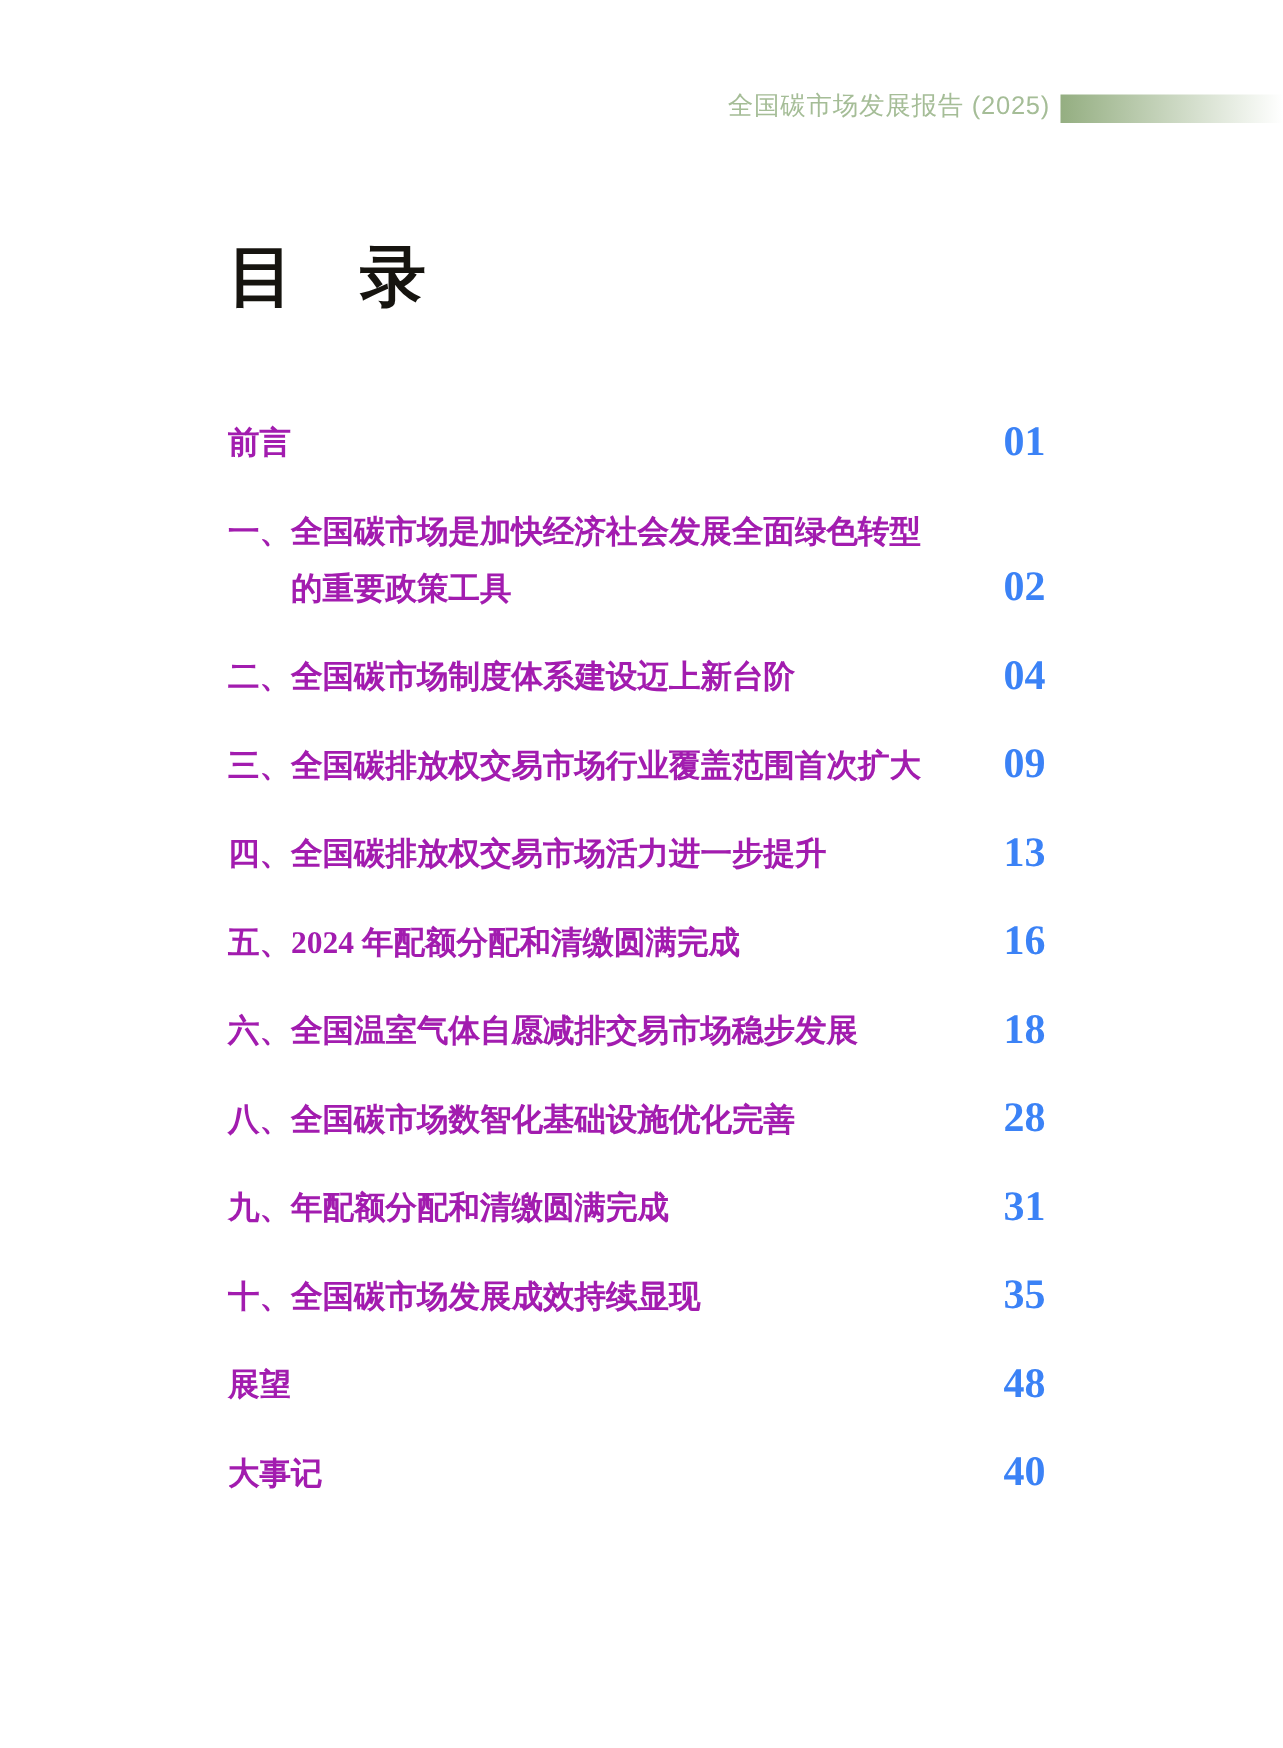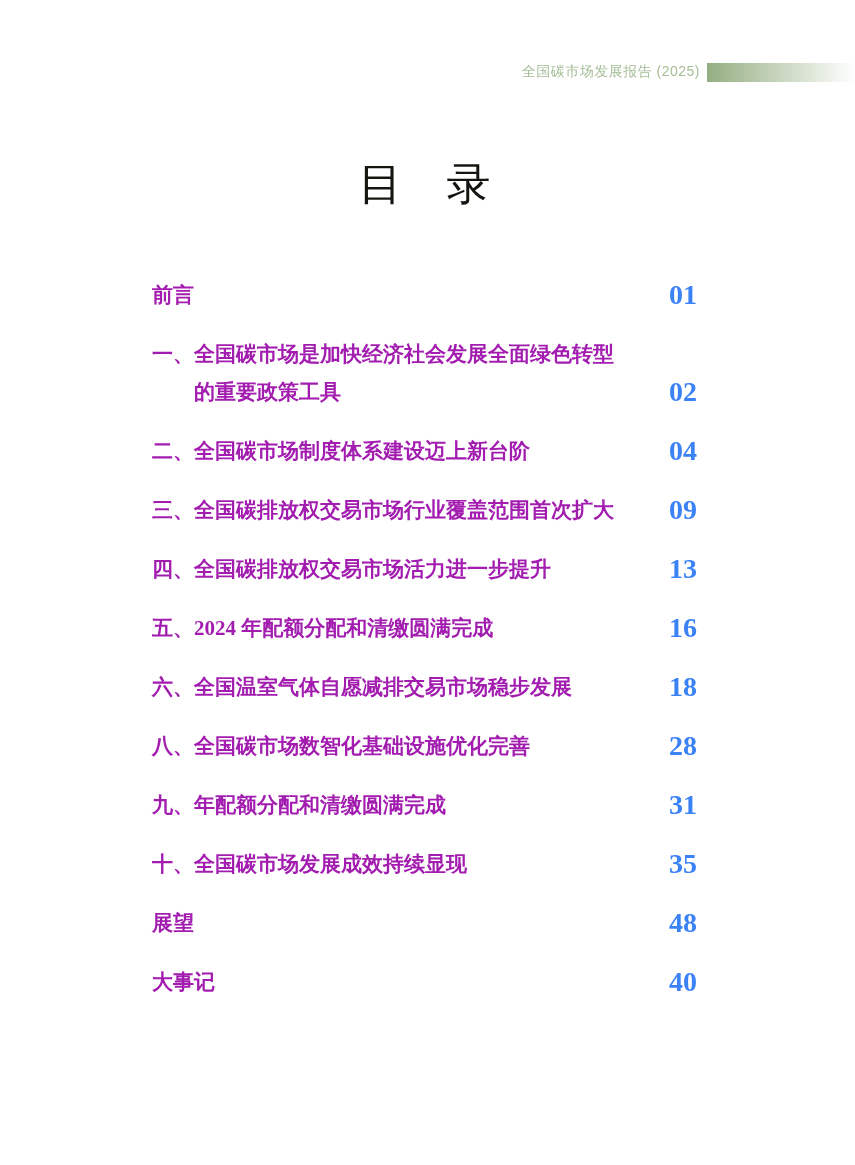--- a/index.html
+++ b/index.html
@@ -13,38 +13,38 @@
     position: relative;
     overflow: hidden;
     font-family: "Liberation Serif", "DejaVu Serif", serif;
     color: #1c1a19;
   }
   .header-title {
     position: absolute;
     top: 61px;
     right: 155px;
     font-family: "Liberation Sans", "DejaVu Sans", sans-serif;
-    font-size: 14px;
+    font-size: 17px;
     line-height: 20px;
     letter-spacing: 0.5px;
   }
   .header-bar {
     position: absolute;
     top: 63px;
     left: 707px;
     width: 148px;
     height: 19px;
   }
   .page-title {
     margin: 158px 158px 0 152px;
     width: 545px;
-    text-align: center;
+    text-align: left;
     font-size: 44px;
     line-height: 54px;
-    font-weight: normal;
+    font-weight: bold;
     color: #16140f;
   }
   .toc {
     margin: 64px 158px 0 152px;
     width: 545px;
   }
   .toc-row {
     display: flex;
     align-items: flex-end;
     margin-bottom: 21px;

